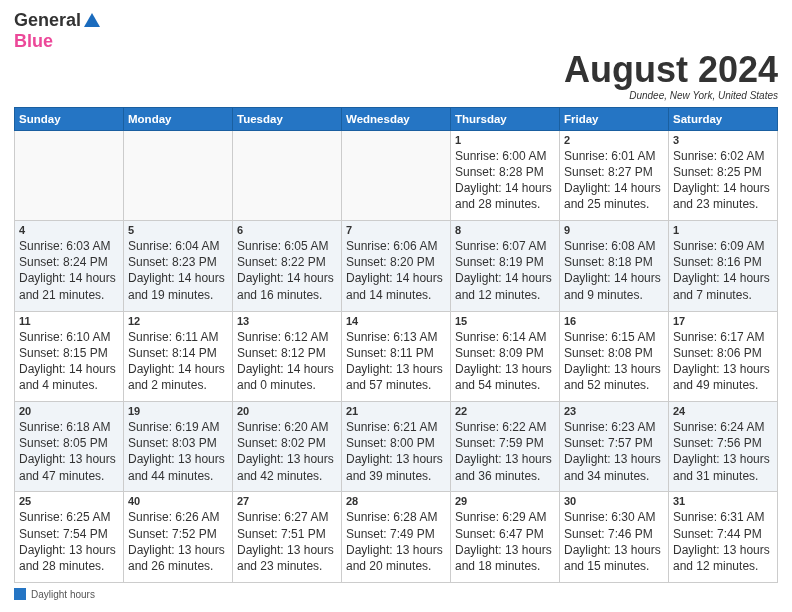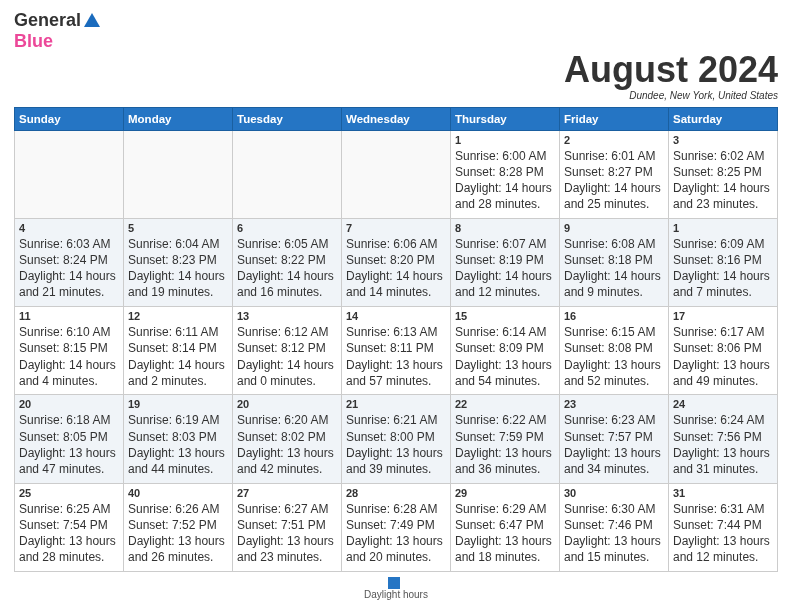--- a/index.html
+++ b/index.html
@@ -106,21 +106,20 @@
       font-size: 12px;
       line-height: 1.35;
       color: #333;
     }
     .footer {
       display: flex;
       align-items: center;
       margin-top: 5px;
       font-size: 10px;
       color: #555;
-      flex-direction: column;
     }
     .legend-box {
       width: 12px;
       height: 12px;
       background: #2575c4;
       margin-right: 5px;
       display: inline-block;
     }
     table {
       width: 100%;

